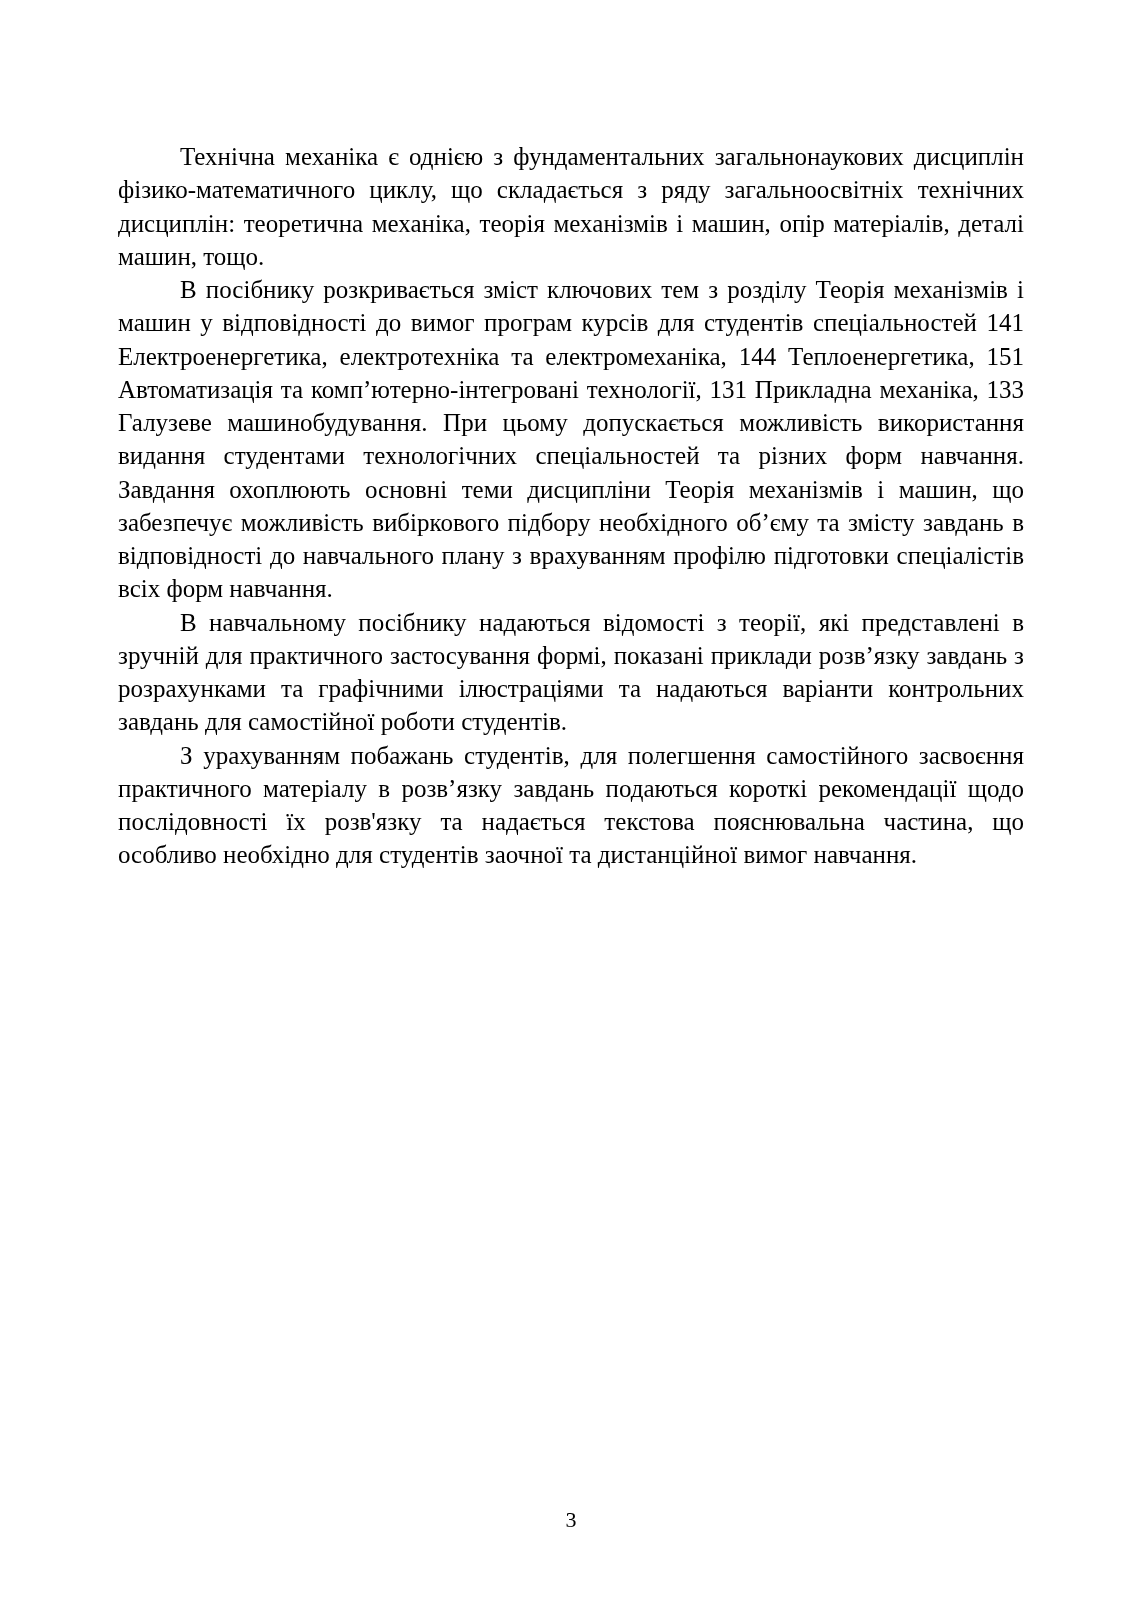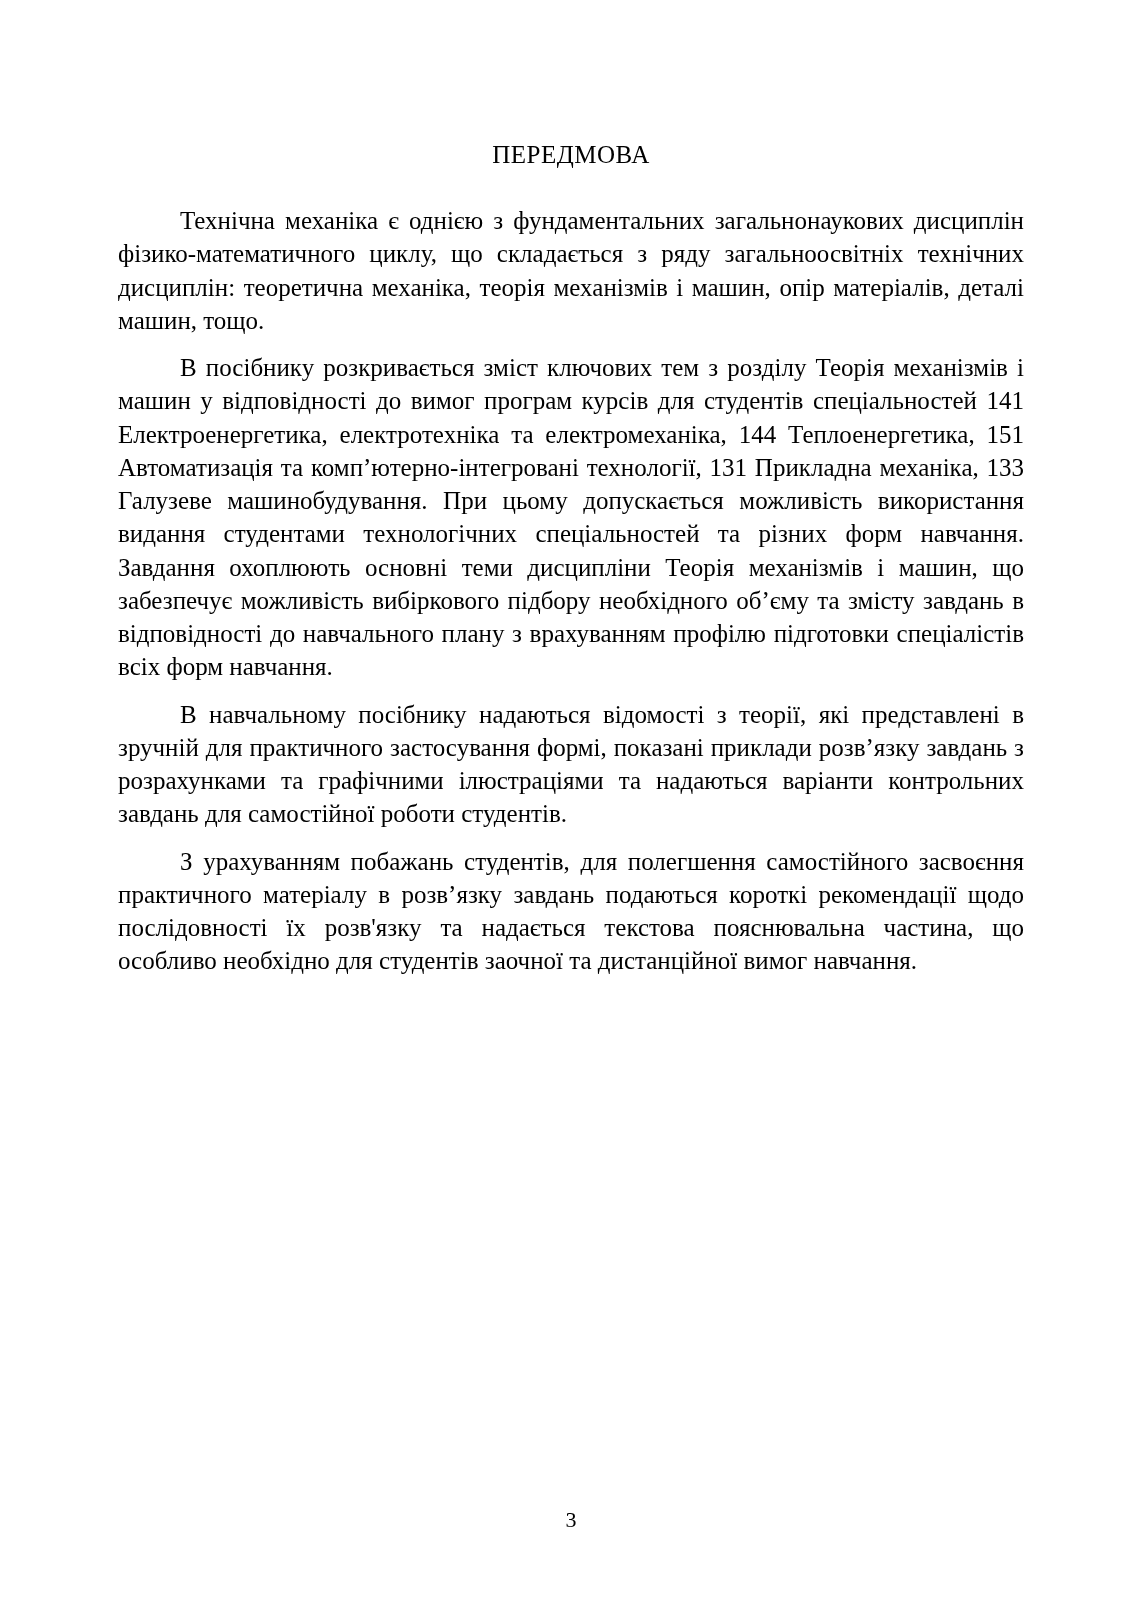--- a/index.html
+++ b/index.html
@@ -36,37 +36,36 @@
   .body-text p {
     margin: 0;
     text-align: justify;
     text-justify: inter-word;
     text-indent: 62px;
     font-size: 25px;
     line-height: 1.33;
     hyphens: none;
   }
   .body-text p + p {
-    margin-top: 14px;
+    margin-top: 0;
   }
   .page-number {
     position: absolute;
     left: 0;
     right: 0;
     bottom: 82px;
     text-align: center;
     font-size: 22px;
   }
 </style>
 </head>
 <body>
 
 <div class="page">
 
-  <h1 class="doc-title">ПЕРЕДМОВА</h1>
 
   <div class="body-text">
     <p>Технічна механіка є однією з фундаментальних загальнонаукових дисциплін фізико-математичного циклу, що складається з ряду загальноосвітніх технічних дисциплін: теоретична механіка, теорія механізмів і машин, опір матеріалів, деталі машин, тощо.</p>
     <p>В посібнику розкривається зміст ключових тем з розділу Теорія механізмів і машин у відповідності до вимог програм курсів для студентів спеціальностей 141 Електроенергетика, електротехніка та електромеханіка, 144 Теплоенергетика, 151 Автоматизація та комп’ютерно-інтегровані технології, 131 Прикладна механіка, 133 Галузеве машинобудування. При цьому допускається можливість використання видання студентами технологічних спеціальностей та різних форм навчання. Завдання охоплюють основні теми дисципліни Теорія механізмів і машин, що забезпечує можливість вибіркового підбору необхідного об’єму та змісту завдань в відповідності до навчального плану з врахуванням профілю підготовки спеціалістів всіх форм навчання.</p>
     <p>В навчальному посібнику надаються відомості з теорії, які представлені в зручній для практичного застосування формі, показані приклади розв’язку завдань з розрахунками та графічними ілюстраціями та надаються варіанти контрольних завдань для самостійної роботи студентів.</p>
     <p>З урахуванням побажань студентів, для полегшення самостійного засвоєння практичного матеріалу в розв’язку завдань подаються короткі рекомендації щодо послідовності їх розв'язку та надається текстова пояснювальна частина, що особливо необхідно для студентів заочної та дистанційної вимог навчання.</p>
   </div>
 
   <div class="page-number">3</div>
 

